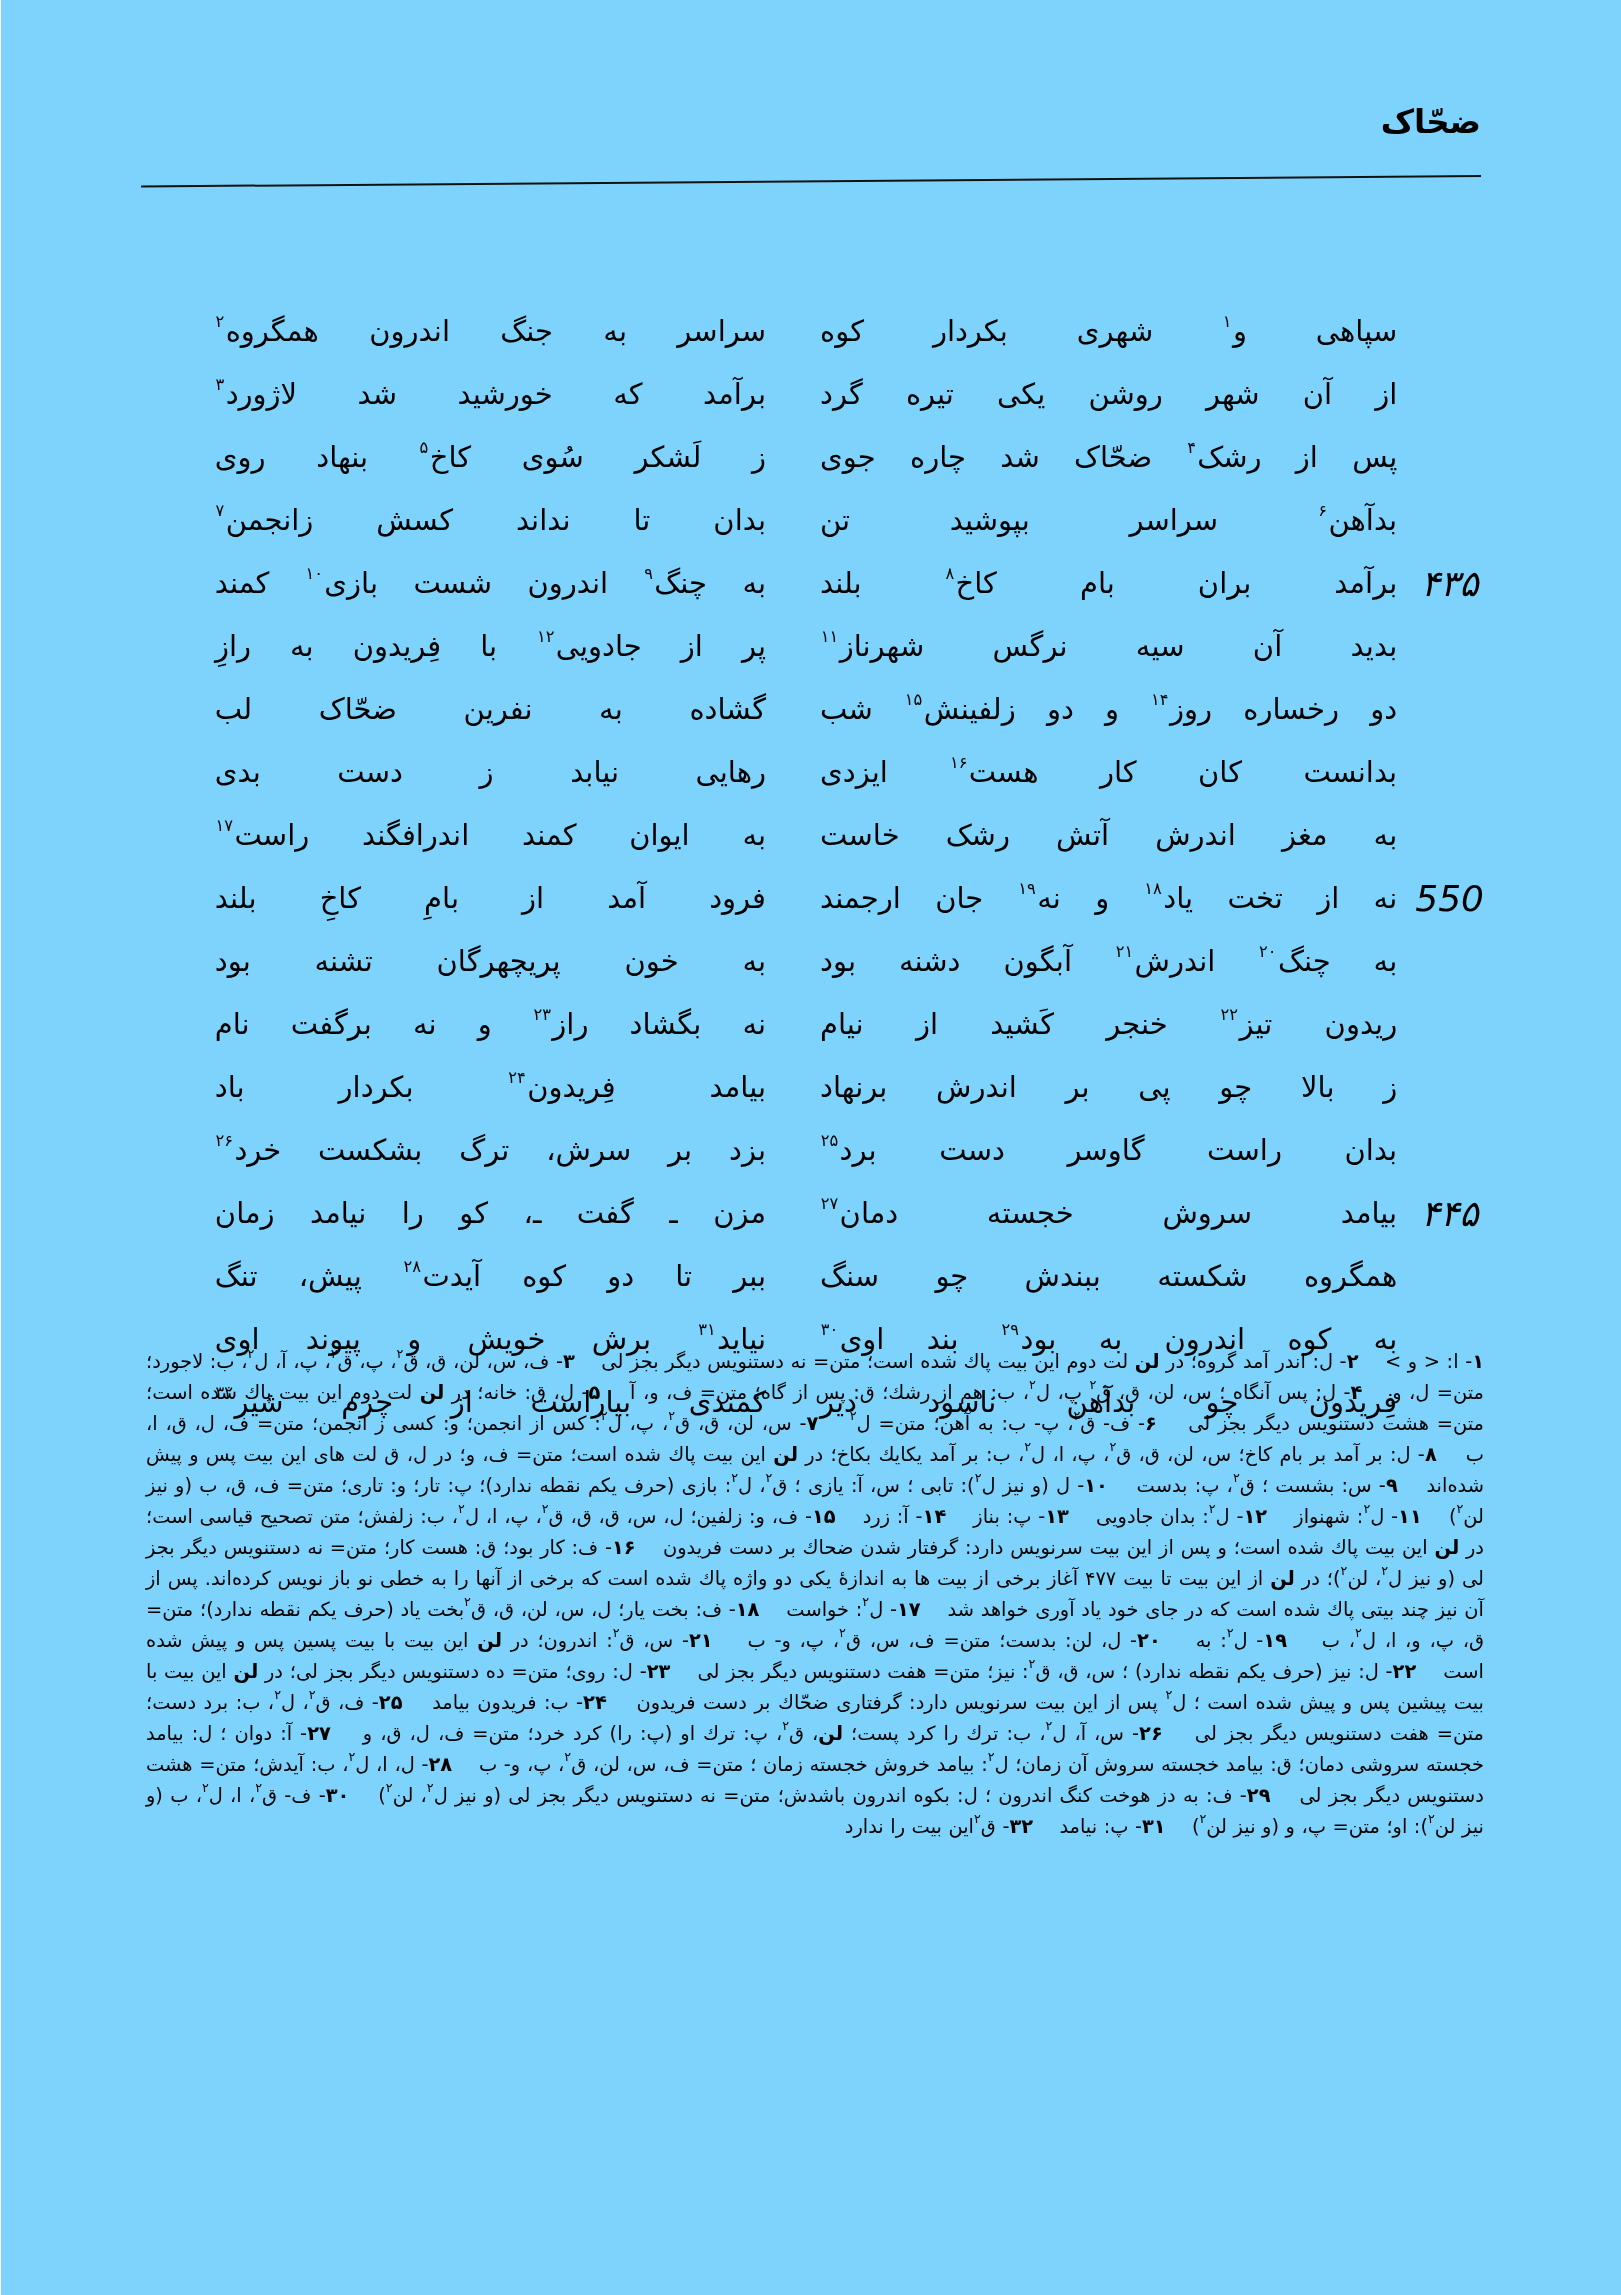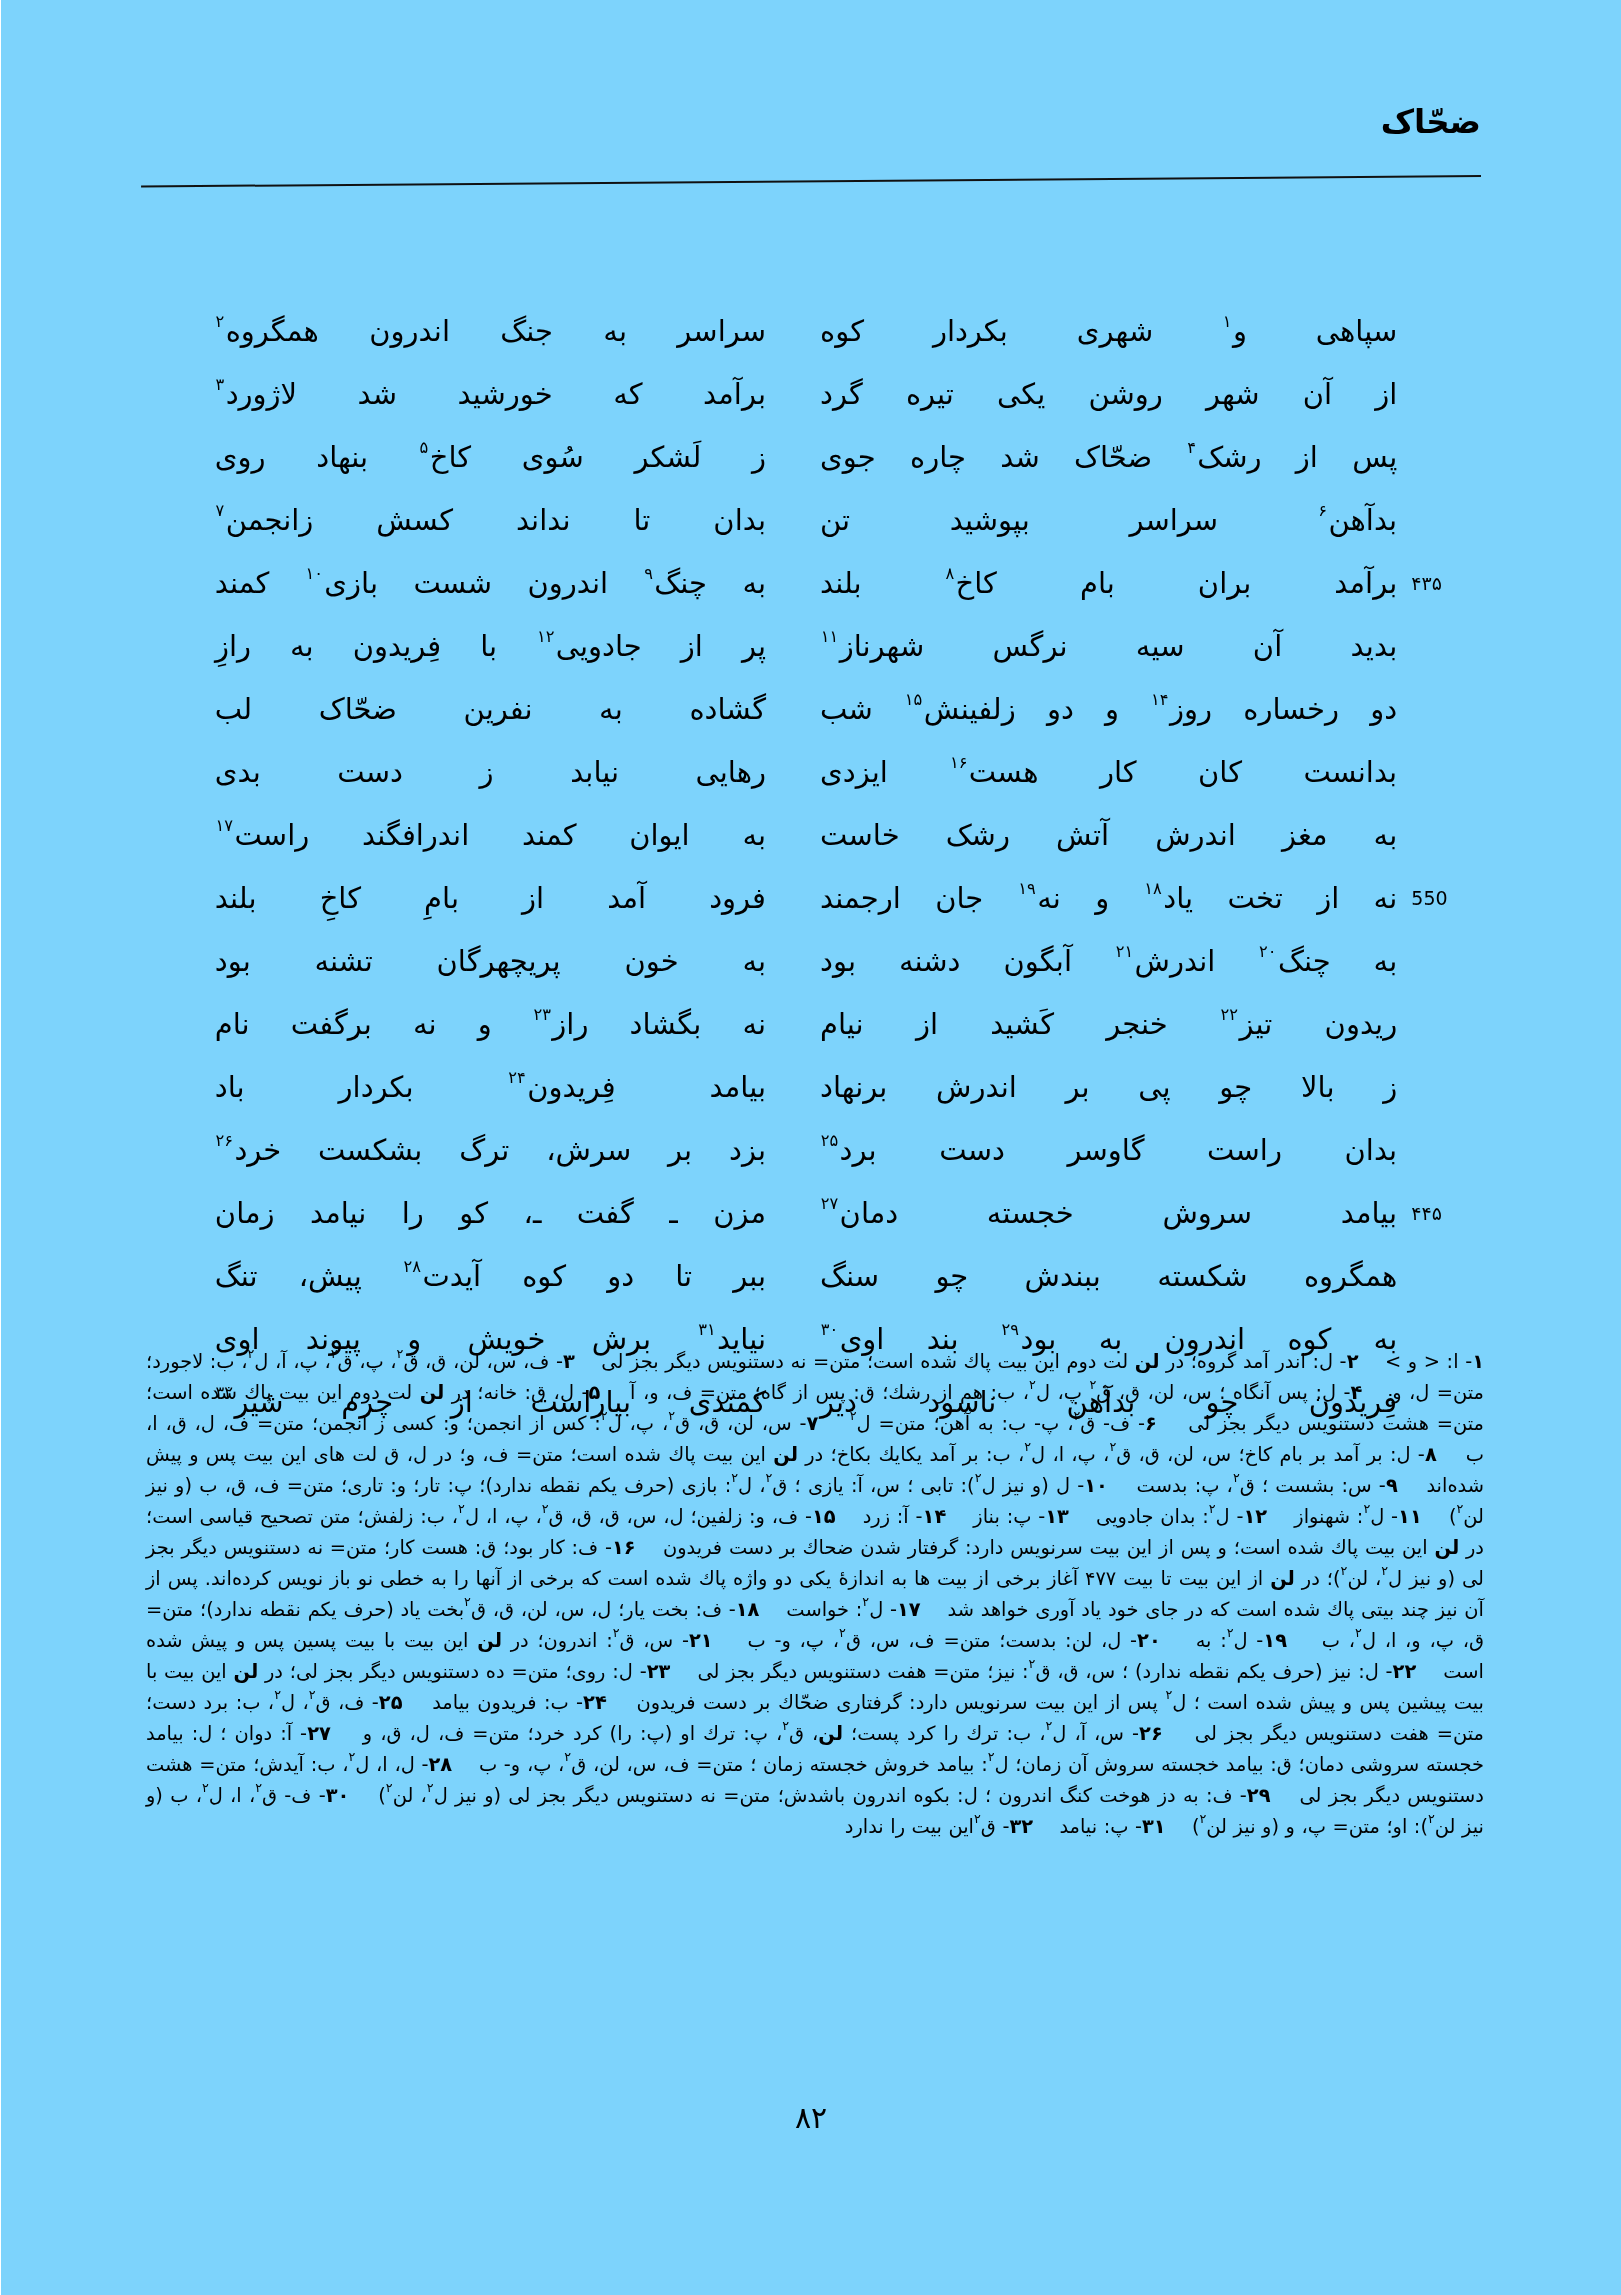--- a/index.html
+++ b/index.html
@@ -62,26 +62,27 @@
   .verse-row {
     position: relative;
     display: flex;
     flex-direction: row;
     align-items: flex-start;
     height: 63px;
   }
 
   .vnum {
     flex: 0 0 88px;
-    font-size: 19px;
+    font-size: 36px;
     line-height: 55px;
-    text-align: left;
+    text-align: center;
     padding-left: 11.3px;
     box-sizing: border-box;
     white-space: nowrap;
+    font-style: italic;
   }
 
   .hemistich {
     flex: 0 0 594px;
     box-sizing: border-box;
     font-size: 29px;
     line-height: 55px;
     white-space: nowrap;
     position: relative;
   }
@@ -552,16 +553,15 @@
             <span class="w">شیر<sup class="fn">۳۲</sup></span>
           </span>
         </div>
       </div>
     </div>
 
   <div class="app-zone">
     <div class="app-text" id="app-text"><span class="fnum">۱</span>- ا: &lt; و &gt;&nbsp;&nbsp;&nbsp;&nbsp;<span class="fnum">۲</span>- ل: اندر آمد گروه؛ در <b>لن</b> لت دوم این بیت پاك شده است؛ متن= نه دستنویس دیگر بجز لی&nbsp;&nbsp;&nbsp;&nbsp;<span class="fnum">۳</span>- ف، س، لن، ق، ق<sup>۲</sup>، پ، ق<sup>۲</sup>، پ، آ، ل<sup>۲</sup>، ب: لاجورد؛ متن= ل، و&nbsp;&nbsp;&nbsp;&nbsp;<span class="fnum">۴</span>- ل: پس آنگاه ؛ س، لن، ق، ق<sup>۲</sup> پ، ل<sup>۲</sup>، ب: هم از رشك؛ ق: پس از گاه؛ متن= ف، و، آ&nbsp;&nbsp;&nbsp;&nbsp;<span class="fnum">۵</span>- ل، ق: خانه؛ در <b>لن</b> لت دوم این بیت پاك شده است؛ متن= هشت دستنویس دیگر بجز لی&nbsp;&nbsp;&nbsp;&nbsp;<span class="fnum">۶</span>- ف- ق<sup>۲</sup>، پ- ب: به آهن؛ متن= ل<sup>۲</sup>&nbsp;&nbsp;&nbsp;&nbsp;<span class="fnum">۷</span>- س، لن، ق، ق<sup>۲</sup>، پ، ل<sup>۲</sup>: كس از انجمن؛ و: کسی ز انجمن؛ متن= ف، ل، ق، ا، ب&nbsp;&nbsp;&nbsp;&nbsp;<span class="fnum">۸</span>- ل: بر آمد بر بام كاخ؛ س، لن، ق، ق<sup>۲</sup>، پ، ا، ل<sup>۲</sup>، ب: بر آمد یكایك بكاخ؛ در <b>لن</b> این بیت پاك شده است؛ متن= ف، و؛ در ل، ق لت های این بیت پس و پیش شده‌اند&nbsp;&nbsp;&nbsp;&nbsp;<span class="fnum">۹</span>- س: بشست ؛ ق<sup>۲</sup>، پ: بدست&nbsp;&nbsp;&nbsp;&nbsp;<span class="fnum">۱۰</span>- ل (و نیز ل<sup>۲</sup>): تابی ؛ س، آ: یازی ؛ ق<sup>۲</sup>، ل<sup>۲</sup>: بازی (حرف یكم نقطه ندارد)؛ پ: تار؛ و: تاری؛ متن= ف، ق، ب (و نیز لن<sup>۲</sup>)&nbsp;&nbsp;&nbsp;&nbsp;<span class="fnum">۱۱</span>- ل<sup>۲</sup>: شهنواز&nbsp;&nbsp;&nbsp;&nbsp;<span class="fnum">۱۲</span>- ل<sup>۲</sup>: بدان جادویی&nbsp;&nbsp;&nbsp;&nbsp;<span class="fnum">۱۳</span>- پ: بناز&nbsp;&nbsp;&nbsp;&nbsp;<span class="fnum">۱۴</span>- آ: زرد&nbsp;&nbsp;&nbsp;&nbsp;<span class="fnum">۱۵</span>- ف، و: زلفین؛ ل، س، ق، ق، ق<sup>۲</sup>، پ، ا، ل<sup>۲</sup>، ب: زلفش؛ متن تصحیح قیاسی است؛ در <b>لن</b> این بیت پاك شده است؛ و پس از این بیت سرنویس دارد: گرفتار شدن ضحاك بر دست فریدون&nbsp;&nbsp;&nbsp;&nbsp;<span class="fnum">۱۶</span>- ف: كار بود؛ ق: هست كار؛ متن= نه دستنویس دیگر بجز لی (و نیز ل<sup>۲</sup>، لن<sup>۲</sup>)؛ در <b>لن</b> از این بیت تا بیت ۴۷۷ آغاز برخی از بیت ها به اندازهٔ یكی دو واژه پاك شده است كه برخی از آنها را به خطی نو باز نویس كرده‌اند. پس از آن نیز چند بیتی پاك شده است كه در جای خود یاد آوری خواهد شد&nbsp;&nbsp;&nbsp;&nbsp;<span class="fnum">۱۷</span>- ل<sup>۲</sup>: خواست&nbsp;&nbsp;&nbsp;&nbsp;<span class="fnum">۱۸</span>- ف: بخت یار؛ ل، س، لن، ق، ق<sup>۲</sup>بخت یاد (حرف یكم نقطه ندارد)؛ متن= ق، پ، و، ا، ل<sup>۲</sup>، ب&nbsp;&nbsp;&nbsp;&nbsp;<span class="fnum">۱۹</span>- ل<sup>۲</sup>: به&nbsp;&nbsp;&nbsp;&nbsp;<span class="fnum">۲۰</span>- ل، لن: بدست؛ متن= ف، س، ق<sup>۲</sup>، پ، و- ب&nbsp;&nbsp;&nbsp;&nbsp;<span class="fnum">۲۱</span>- س، ق<sup>۲</sup>: اندرون؛ در <b>لن</b> این بیت با بیت پسین پس و پیش شده است&nbsp;&nbsp;&nbsp;&nbsp;<span class="fnum">۲۲</span>- ل: نیز (حرف یكم نقطه ندارد) ؛ س، ق، ق<sup>۲</sup>: نیز؛ متن= هفت دستنویس دیگر بجز لی&nbsp;&nbsp;&nbsp;&nbsp;<span class="fnum">۲۳</span>- ل: روی؛ متن= ده دستنویس دیگر بجز لی؛ در <b>لن</b> این بیت با بیت پیشین پس و پیش شده است ؛ ل<sup>۲</sup> پس از این بیت سرنویس دارد: گرفتاری ضحّاك بر دست فریدون&nbsp;&nbsp;&nbsp;&nbsp;<span class="fnum">۲۴</span>- ب: فریدون بیامد&nbsp;&nbsp;&nbsp;&nbsp;<span class="fnum">۲۵</span>- ف، ق<sup>۲</sup>، ل<sup>۲</sup>، ب: برد دست؛ متن= هفت دستنویس دیگر بجز لی&nbsp;&nbsp;&nbsp;&nbsp;<span class="fnum">۲۶</span>- س، آ، ل<sup>۲</sup>، ب: ترك را كرد پست؛ <b>لن</b>، ق<sup>۲</sup>، پ: ترك او (پ: را) كرد خرد؛ متن= ف، ل، ق، و&nbsp;&nbsp;&nbsp;&nbsp;<span class="fnum">۲۷</span>- آ: دوان ؛ ل: بیامد خجسته سروشی دمان؛ ق: بیامد خجسته سروش آن زمان؛ ل<sup>۲</sup>: بیامد خروش خجسته زمان ؛ متن= ف، س، لن، ق<sup>۲</sup>، پ، و- ب&nbsp;&nbsp;&nbsp;&nbsp;<span class="fnum">۲۸</span>- ل، ا، ل<sup>۲</sup>، ب: آیدش؛ متن= هشت دستنویس دیگر بجز لی&nbsp;&nbsp;&nbsp;&nbsp;<span class="fnum">۲۹</span>- ف: به دز هوخت كنگ اندرون ؛ ل: بكوه اندرون باشدش؛ متن= نه دستنویس دیگر بجز لی (و نیز ل<sup>۲</sup>، لن<sup>۲</sup>)&nbsp;&nbsp;&nbsp;&nbsp;<span class="fnum">۳۰</span>- ف- ق<sup>۲</sup>، ا، ل<sup>۲</sup>، ب (و نیز لن<sup>۲</sup>): او؛ متن= پ، و (و نیز لن<sup>۲</sup>)&nbsp;&nbsp;&nbsp;&nbsp;<span class="fnum">۳۱</span>- پ: نیامد&nbsp;&nbsp;&nbsp;&nbsp;<span class="fnum">۳۲</span>- ق<sup>۲</sup>این بیت را ندارد</div>
   </div>
 
-  <div class="folio">۸۲</div>
 
 </div>
 
 
 </body></html>

